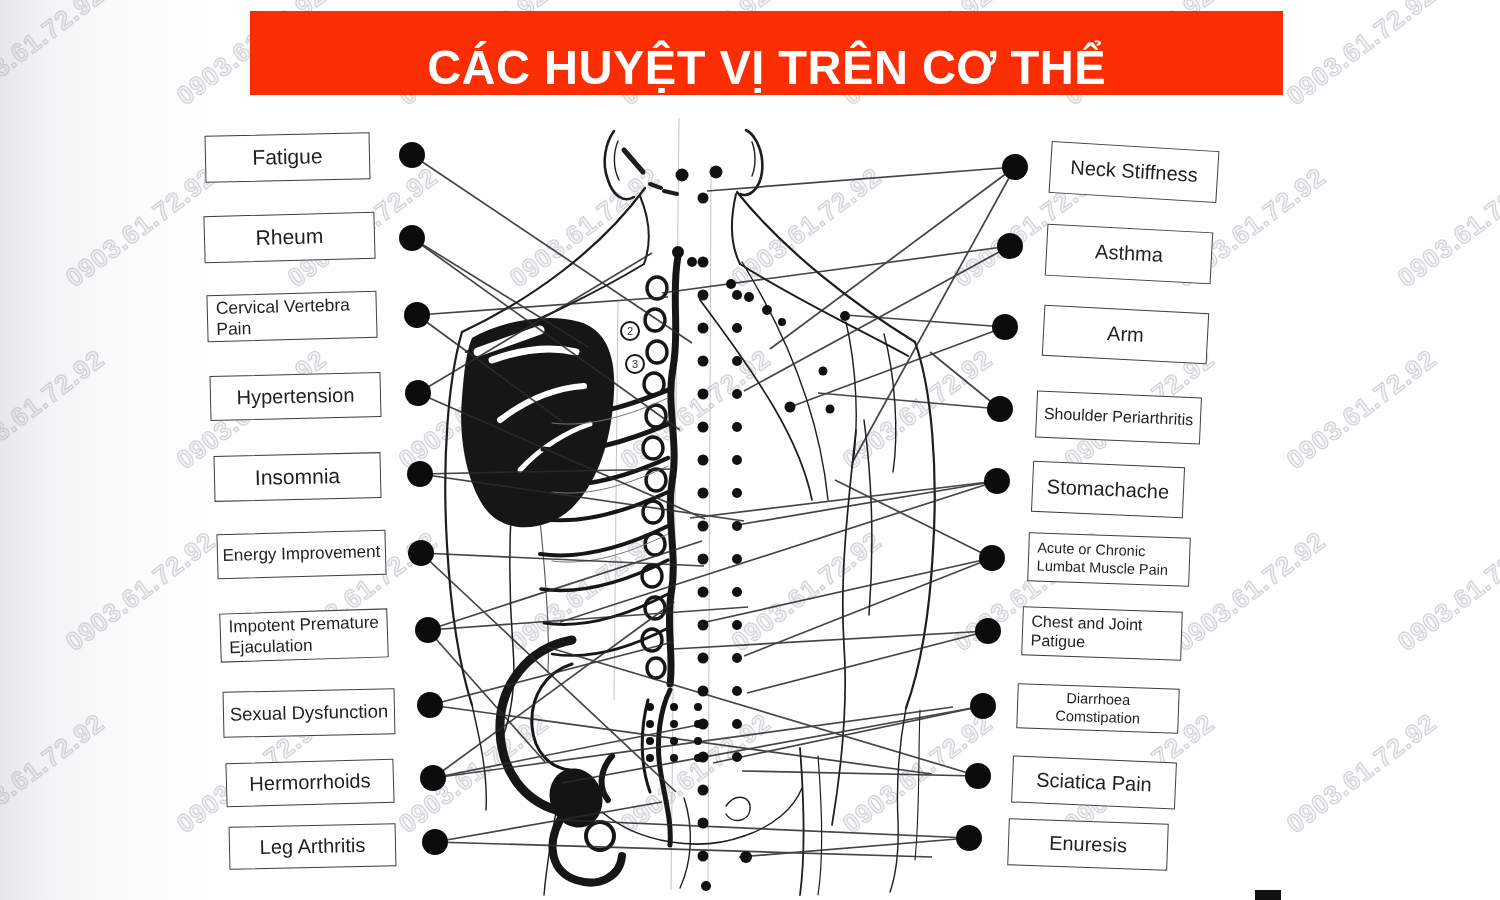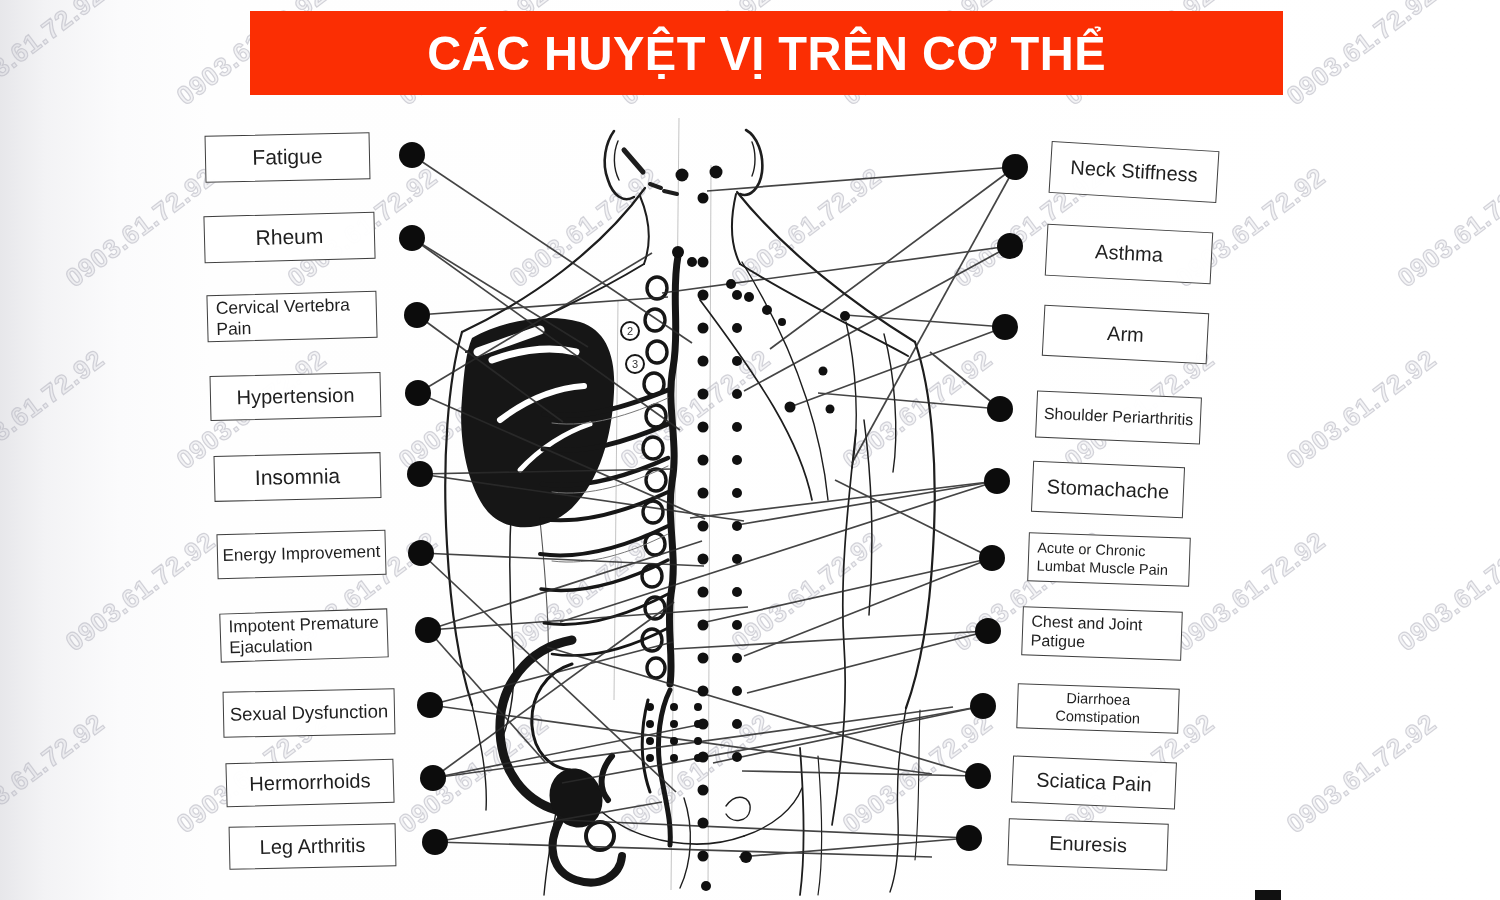--- a/index.html
+++ b/index.html
@@ -308,21 +308,21 @@
         <circle cx="992" cy="558" r="13"></circle>
         <circle cx="988" cy="631" r="13"></circle>
         <circle cx="983" cy="706" r="13"></circle>
         <circle cx="978" cy="776" r="13"></circle>
         <circle cx="969" cy="838" r="13"></circle>
       </g>
 
     <rect x="1255" y="890" width="26" height="10" fill="#111"></rect>
   </svg>
 
-  <div class="banner" style="background: rgb(251, 46, 3);">
+  <div class="banner" style="background: rgb(251, 46, 3); align-items: flex-end;">
     <h1 style="color: rgb(255, 255, 255);">CÁC HUYỆT VỊ TRÊN CƠ THỂ</h1>
   </div>
 
   <div id="left-labels">
       <div class="label-box" style="left: 205px; top: 134px; width: 165px; height: 47px; font-size: 21px; transform: rotate(-1.2deg);">
         <span>Fatigue</span>
       </div>
       <div class="label-box" style="left: 204px; top: 214px; width: 171px; height: 47px; font-size: 21px; transform: rotate(-1.5deg);">
         <span>Rheum</span>
       </div>

